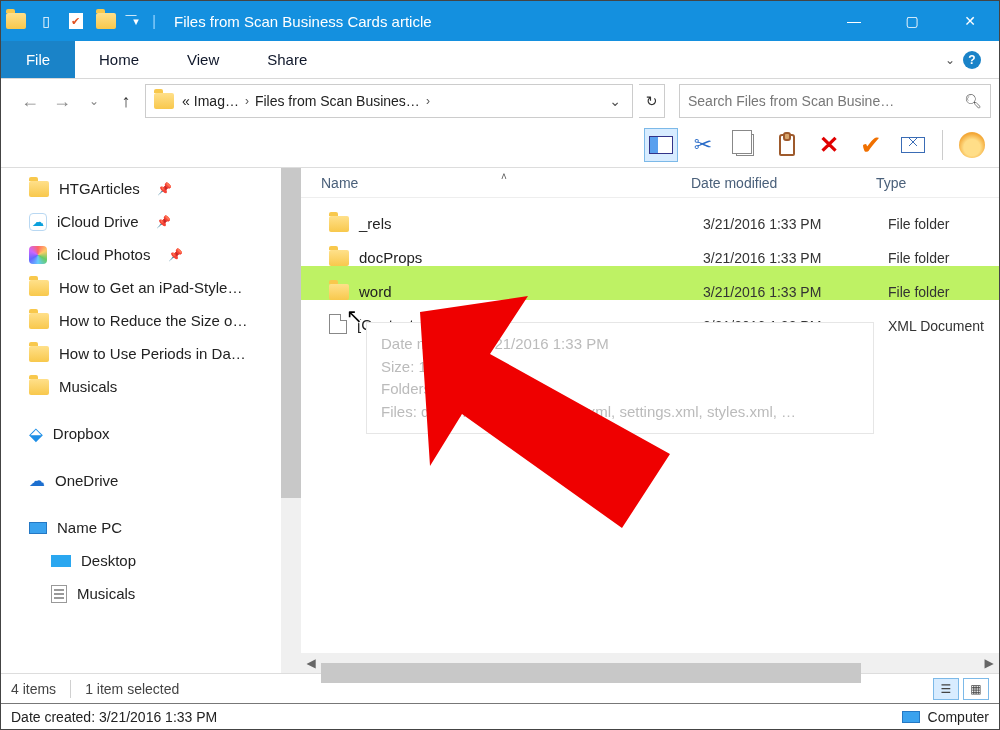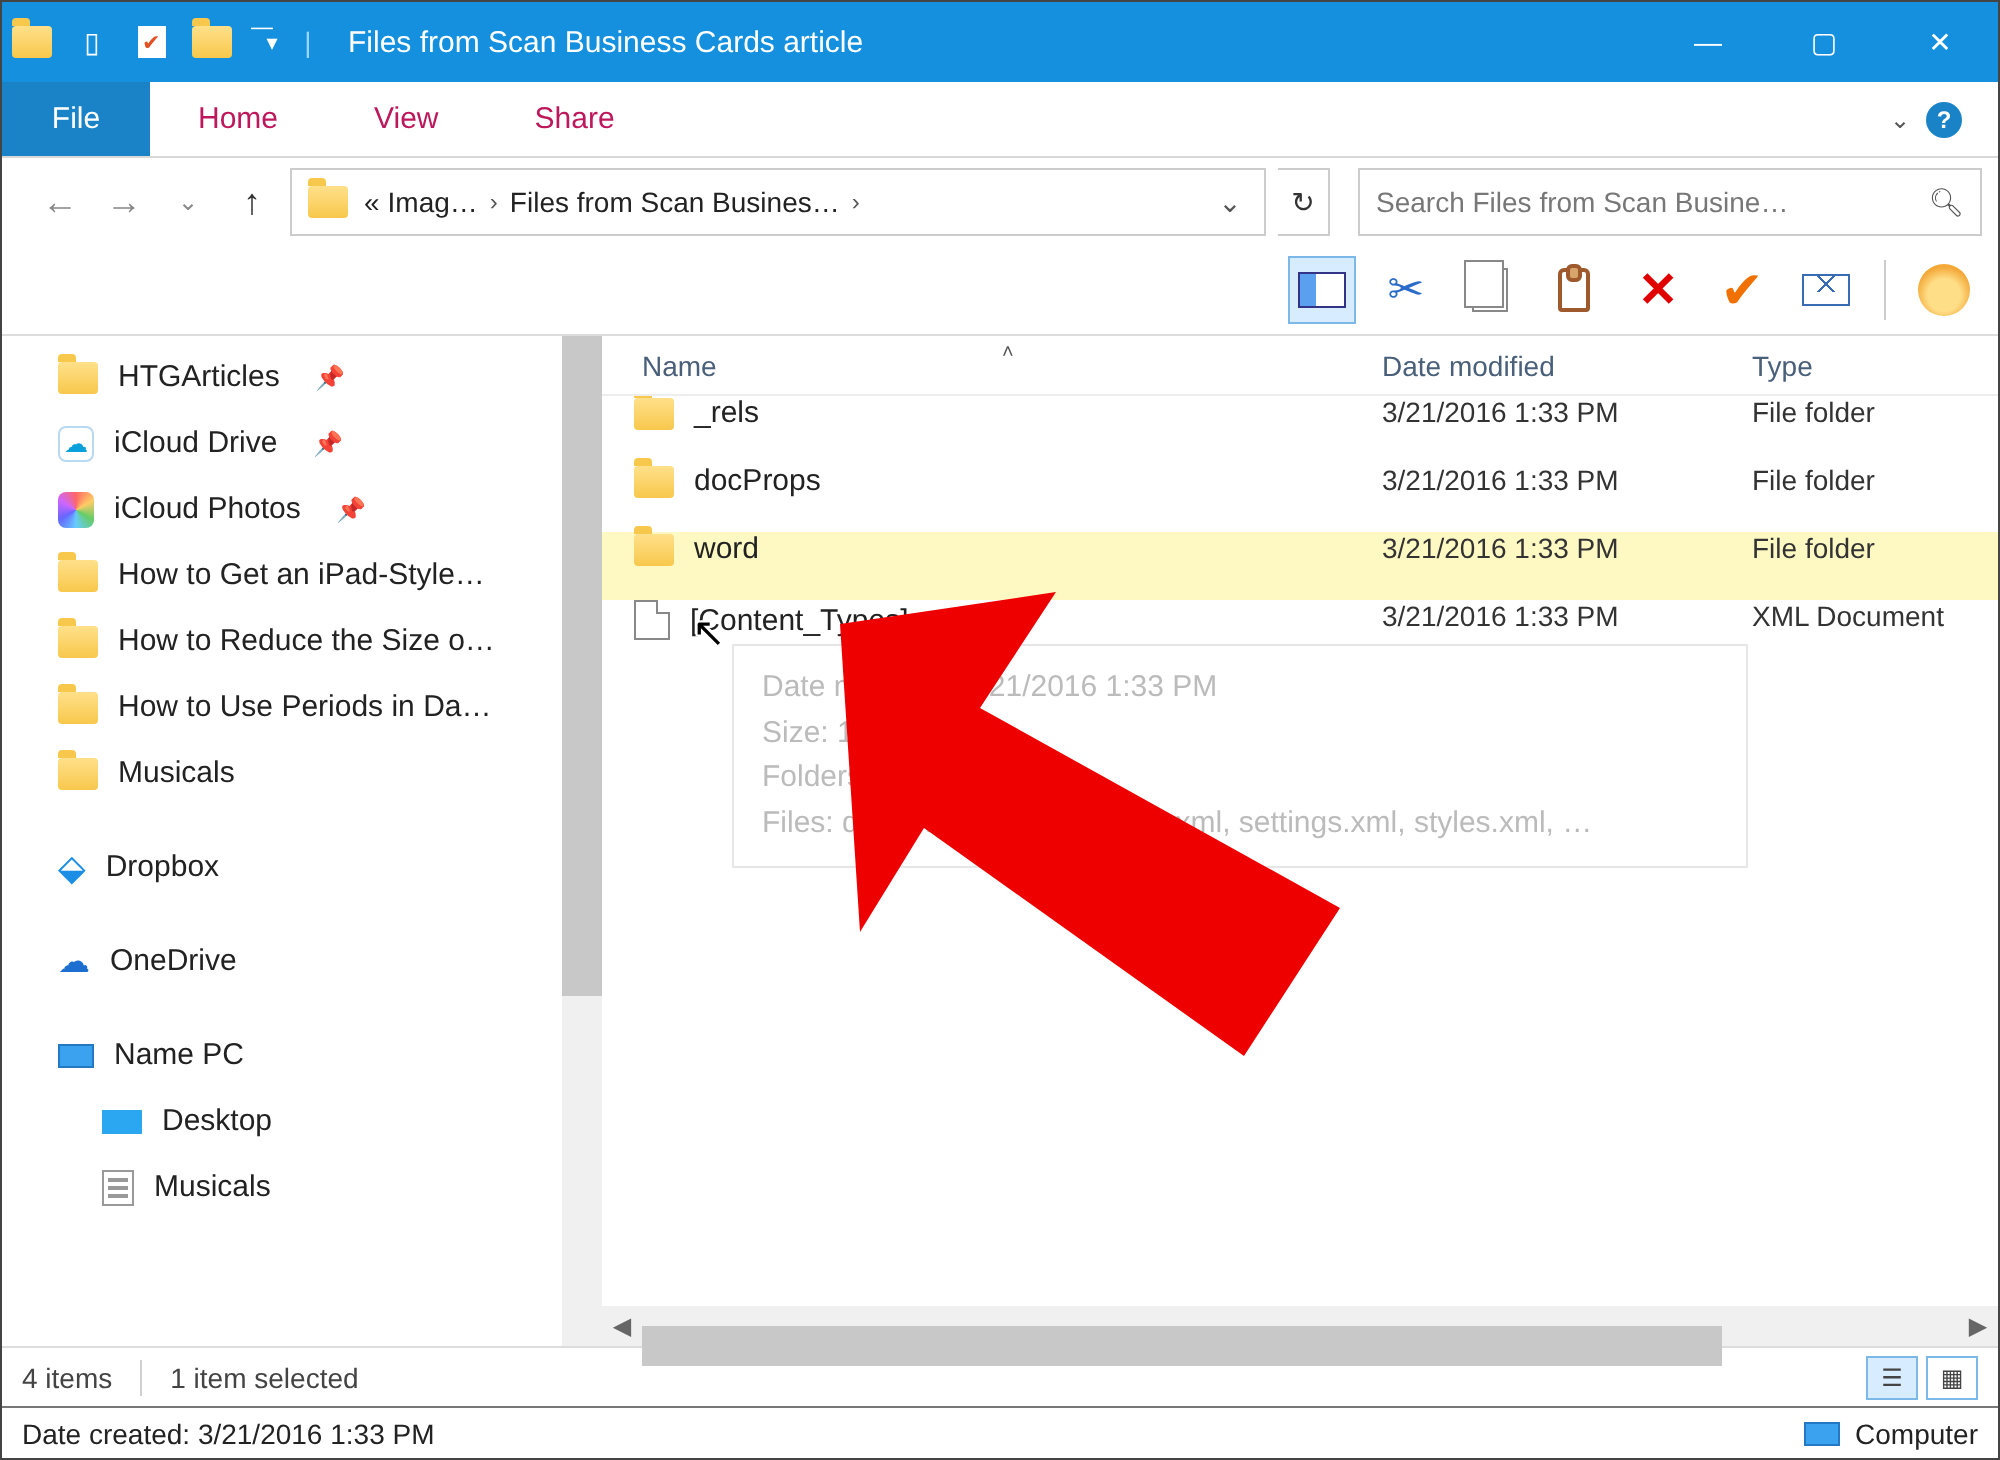--- a/index.html
+++ b/index.html
@@ -9,21 +9,21 @@
   .titlebar { height:40px; background:#1490df; display:flex; align-items:center; color:white; }
   .titlebar .qat { display:flex; gap:0; align-items:center; height:100%; }
   .qat-ico { width:30px; display:flex; justify-content:center; align-items:center; height:100%; }
   .titlebar .title { margin-left:17px; font-size:15px; flex:1; white-space:nowrap; }
   .win-btns { display:flex; height:100%; }
   .win-btn { width:58px; display:flex; justify-content:center; align-items:center; color:white; font-size:14px; }
   .win-btn.close { background:transparent; }
   
   .ribbon { height:38px; display:flex; align-items:stretch; border-bottom:1px solid #d8d8d8; background:#fff; }
   .ribbon .file-tab { width:74px; background:#1a83c8; color:white; display:flex; align-items:center; justify-content:center; font-size:15px; }
-  .ribbon .tab { padding:0 24px; display:flex; align-items:center; color:#be185d; font-size:15px; }
+  .ribbon .tab { padding:0 24px; display:flex; align-items:center; color:#0f172a; font-size:15px; }
   .ribbon .spacer { flex:1; }
   .ribbon .help { padding:0 18px; display:flex; align-items:center; gap:8px; }
   .chev { font-size:12px; color:#555; }
   .help-q { width:18px;height:18px;border-radius:50%;background:#1a83c8;color:white;font-size:12px;display:flex;align-items:center;justify-content:center;font-weight:bold; }
   
   .navrow { height:44px; display:flex; align-items:center; padding:4px 8px 4px 16px; gap:6px; background:#fff; }
   .nav-arrow { width:26px; height:26px; display:flex; align-items:center; justify-content:center; color:#888; font-size:18px; }
   .nav-arrow.enabled { color:#333; }
   .breadcrumbs { flex:1; height:34px; border:1px solid #ccc; display:flex; align-items:center; padding:0 4px; gap:4px; font-size:14px; overflow:hidden; }
   .breadcrumbs .sep { color:#555; font-size:12px; padding:0 2px; }
@@ -46,22 +46,22 @@
   .side-item .pin { margin-left:8px; color:#666; font-size:12px; }
   .side-scroll { position:absolute; right:0; top:0; width:20px; height:100%; background:#f0f0f0; }
   .side-scroll .thumb { background:#c8c8c8; width:20px; height:330px; margin-top:0; }
   .main { flex:1; display:flex; flex-direction:column; min-width:0; }
   .columns { height:30px; display:flex; align-items:center; padding:0 0 0 10px; color:#4a607a; font-size:14px; gap:0; border-bottom:1px solid #eee; }
   .col-name { width:380px; padding-left:10px; position:relative;}
   .col-name .sort { position:absolute; left:50%; top:-4px; font-size:10px; color:#555; }
   .col-date { width:185px; }
   .col-type { flex:1; }
   .filelist { flex:1; overflow:hidden; position:relative; }
-  .file-row { height:34px; display:flex; align-items:flex-start; padding-left:16px; font-size:15px; white-space:nowrap; }
-  .file-row.selected { background:#fef9c3; }
+  .file-row { height:34px; display:flex; align-items:flex-end; padding-left:28px; font-size:15px; white-space:nowrap; }
+  .file-row.selected { background:#bef264; }
   .file-row .fname { width:374px; display:flex; align-items:center; gap:10px; }
   .file-row .fdate { width:185px; color:#333; font-size:14px; }
   .file-row .ftype { flex:1; color:#333; font-size:14px; }
   .folder-ico { width:20px; height:16px; background:linear-gradient(180deg,#ffe08a,#f8c84c); border-radius:2px; display:inline-block; position:relative;}
   .folder-ico::before { content:""; position:absolute; top:-4px; left:0; width:9px; height:4px; background:#f8c84c; border-radius:2px 2px 0 0;}
   .file-ico { width:18px; height:20px; border:1px solid #888; background:white; display:inline-block; position:relative;}
   .file-ico::before { content:""; position:absolute; top:-1px; right:-1px; width:6px; height:6px; background:white; border-left:1px solid #888; border-bottom:1px solid #888;}
   .tooltip-box { position:absolute; left:366px; top:322px; width:508px; height:112px; border:1px solid #e6e6e6; background:#ffffff; color:#bbb; padding:10px 14px; font-size:15px; line-height:1.5; white-space:pre; overflow:hidden; z-index:3;}
   .main-hscroll { height:20px; background:#f0f0f0; display:flex; align-items:center; }
   .main-hscroll .harrow { width:20px; text-align:center; color:#666; font-size:12px; }

